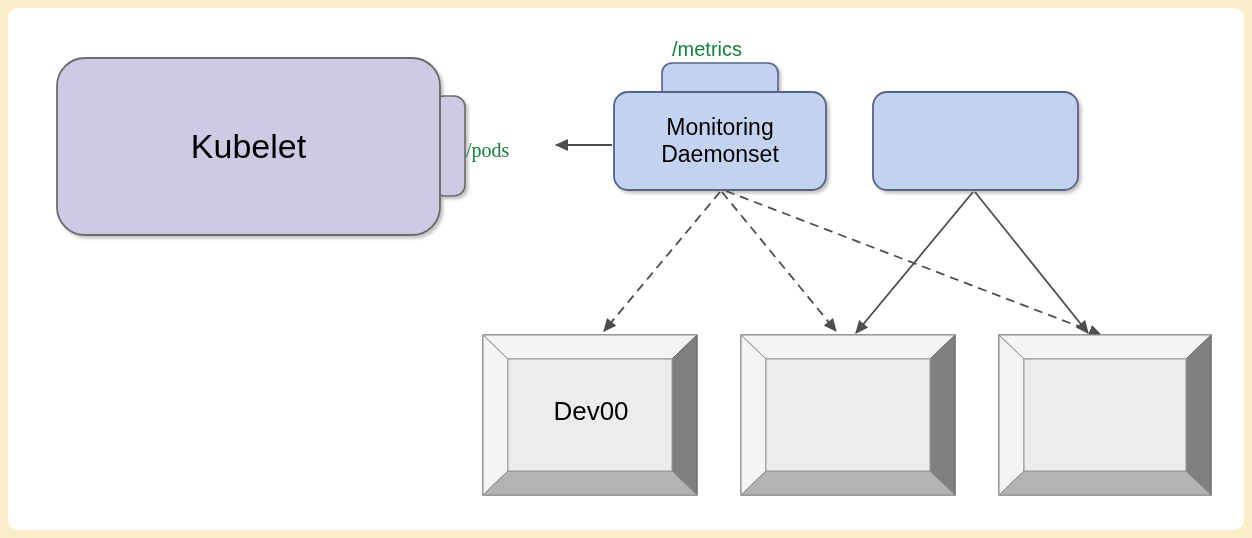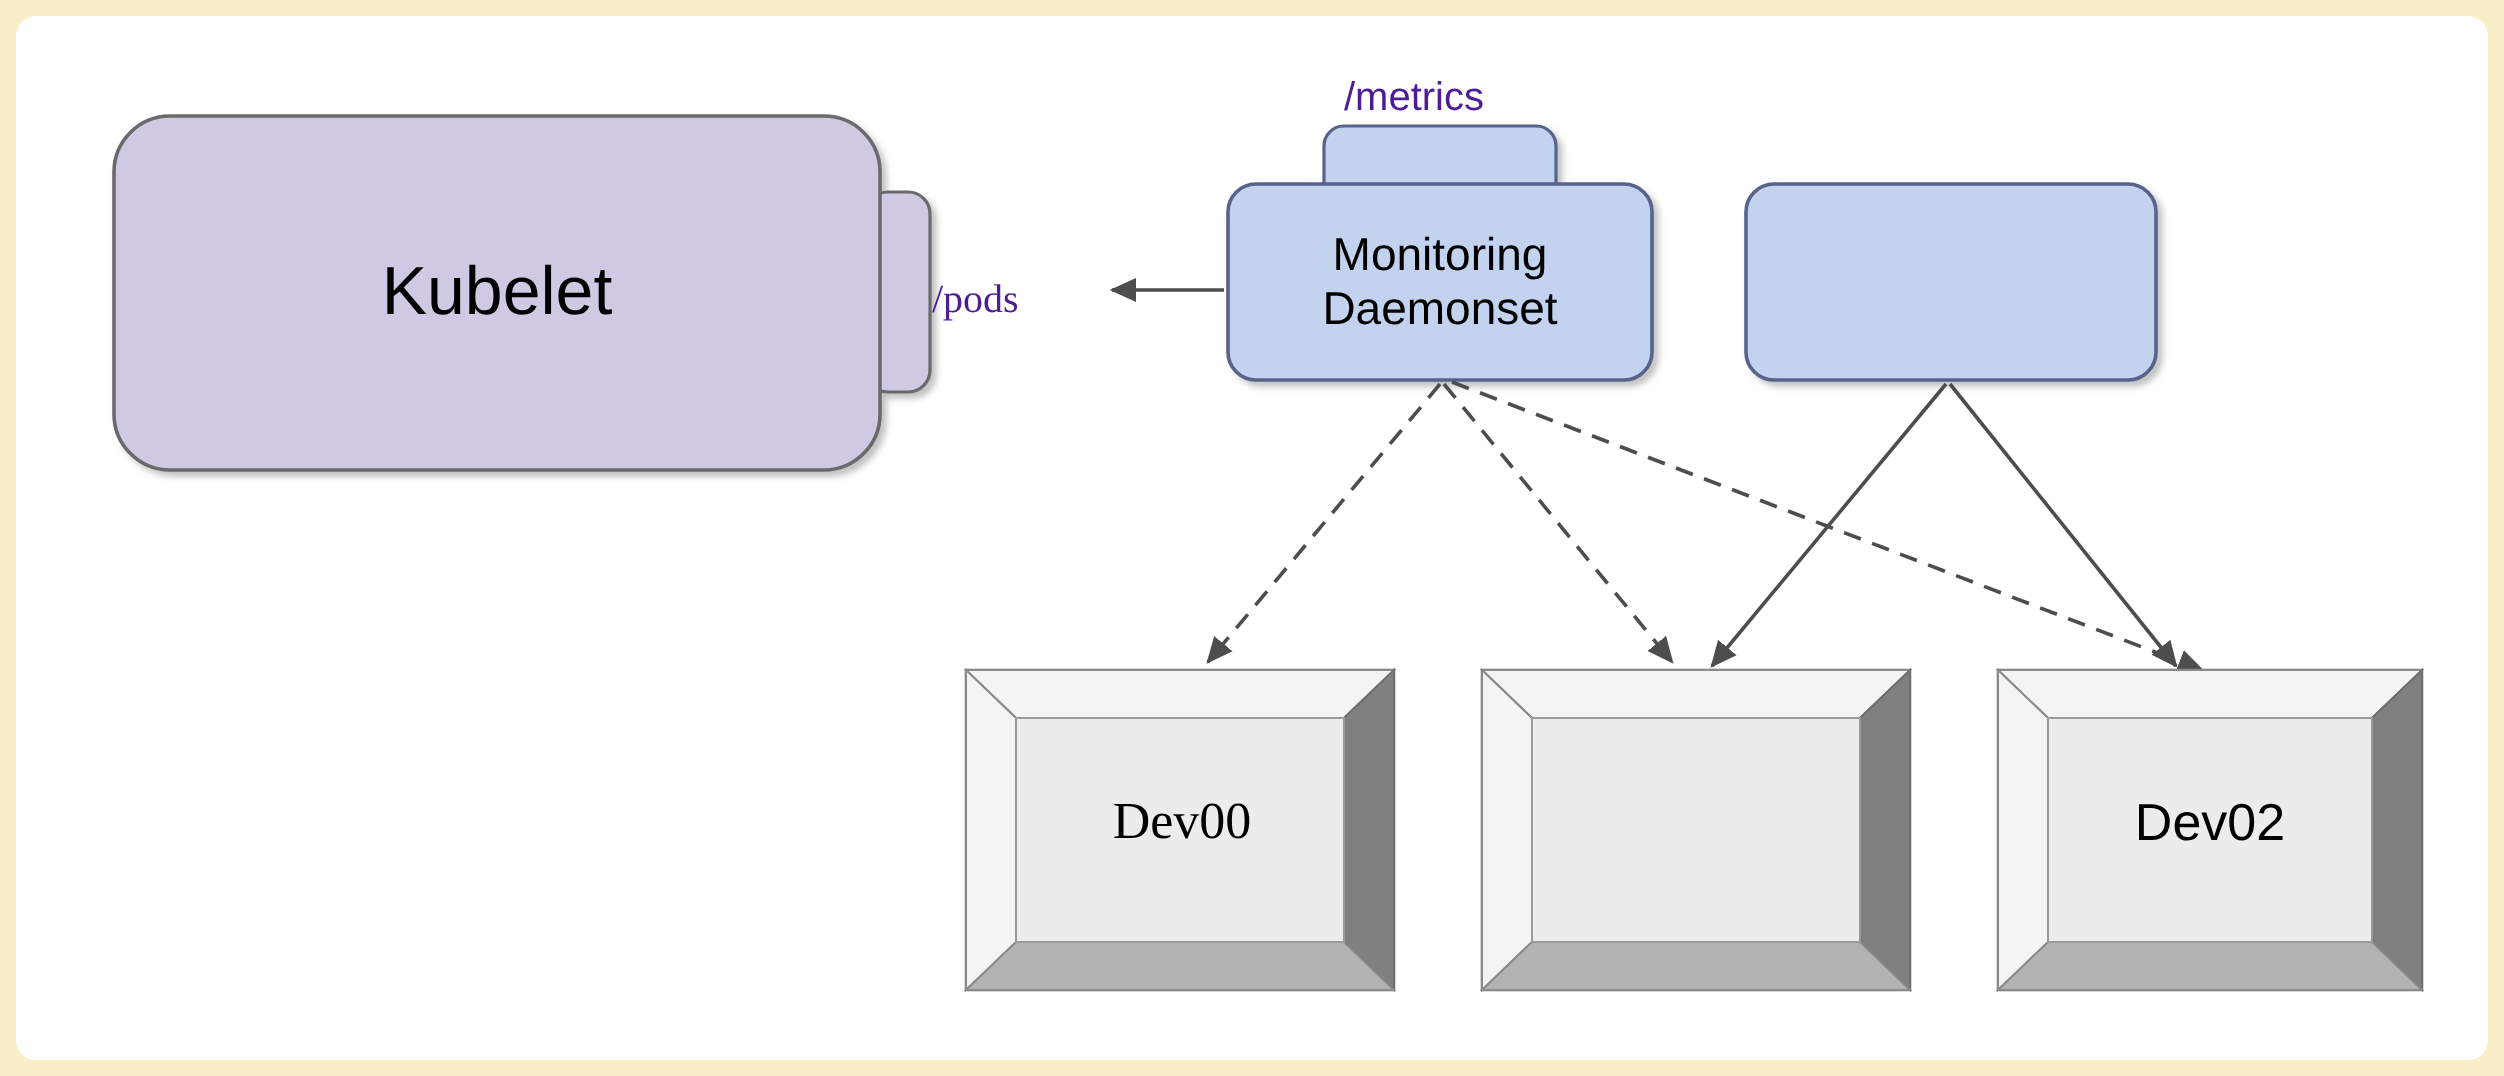--- a/index.html
+++ b/index.html
@@ -56,26 +56,26 @@
     left: 606px; top: 84px; width: 212px; height: 98px;
     font-size: 23px;
   }
   #workload-label {
     left: 865px; top: 84px; width: 205px; height: 98px;
     font-size: 23px;
   }
   .dev-label {
     font-size: 26px;
   }
-  #dev0-label { left: 492px; top: 327px; width: 182px; height: 152px; font-family: Liberation Serif, serif; }
+  #dev0-label { left: 492px; top: 327px; width: 182px; height: 152px; }
   #dev1-label { left: 749px; top: 327px; width: 182px; height: 152px; }
   #dev2-label { left: 1007px; top: 327px; width: 180px; height: 152px; }
   .edge-label {
     position: absolute;
-    color: #4c1d95;
+    color: #15803d;
     font-size: 20px;
     white-space: pre;
     pointer-events: none;
   }
   #metrics-label { left: 664px; top: 30px; }
   #pods-label { left: 458px; top: 131px; font-family: Liberation Serif, serif; }
 </style>
 </head>
 <body>
 
@@ -151,20 +151,19 @@
 
     <div class="node-label" id="kubelet-label">Kubelet</div>
 
     <div class="node-label" id="monitoring-label">Monitoring
 Daemonset</div>
 
 
     <div class="node-label dev-label" id="dev0-label">Dev00</div>
 
 
-    <div class="node-label dev-label" id="dev2-label">Dev02</div>
 
     <div class="edge-label" id="metrics-label">/metrics</div>
 
     <div class="edge-label" id="pods-label">/pods</div>
 
   </div>
 </div>
 
 </body></html>

